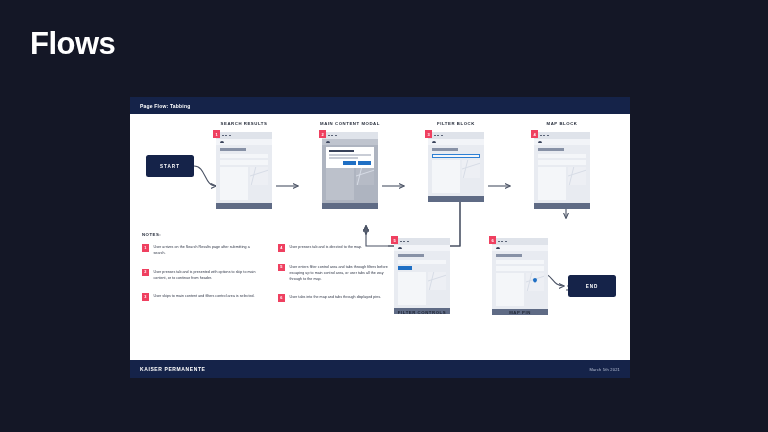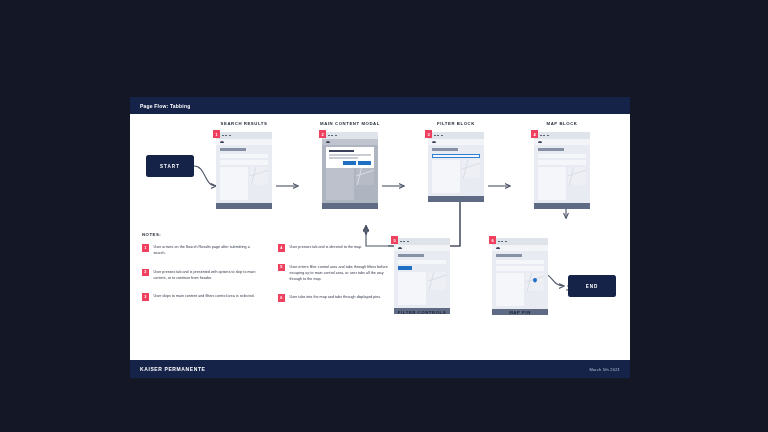--- a/index.html
+++ b/index.html
@@ -137,20 +137,21 @@
   }
   .note-text{
     font-size:3.6px;line-height:1.75;color:#2a3142;letter-spacing:.05px;
   }
 </style>
 </head>
 <body>
 
 <div class="slide">
 
+  <div class="slide-title">Flows</div>
 
   <div class="board">
 
     <div class="board-header">
       <div class="board-header-title">Page Flow: Tabbing</div>
     </div>
 
     <div class="board-canvas">
 
       <svg class="wires" viewBox="0 0 500 246">

